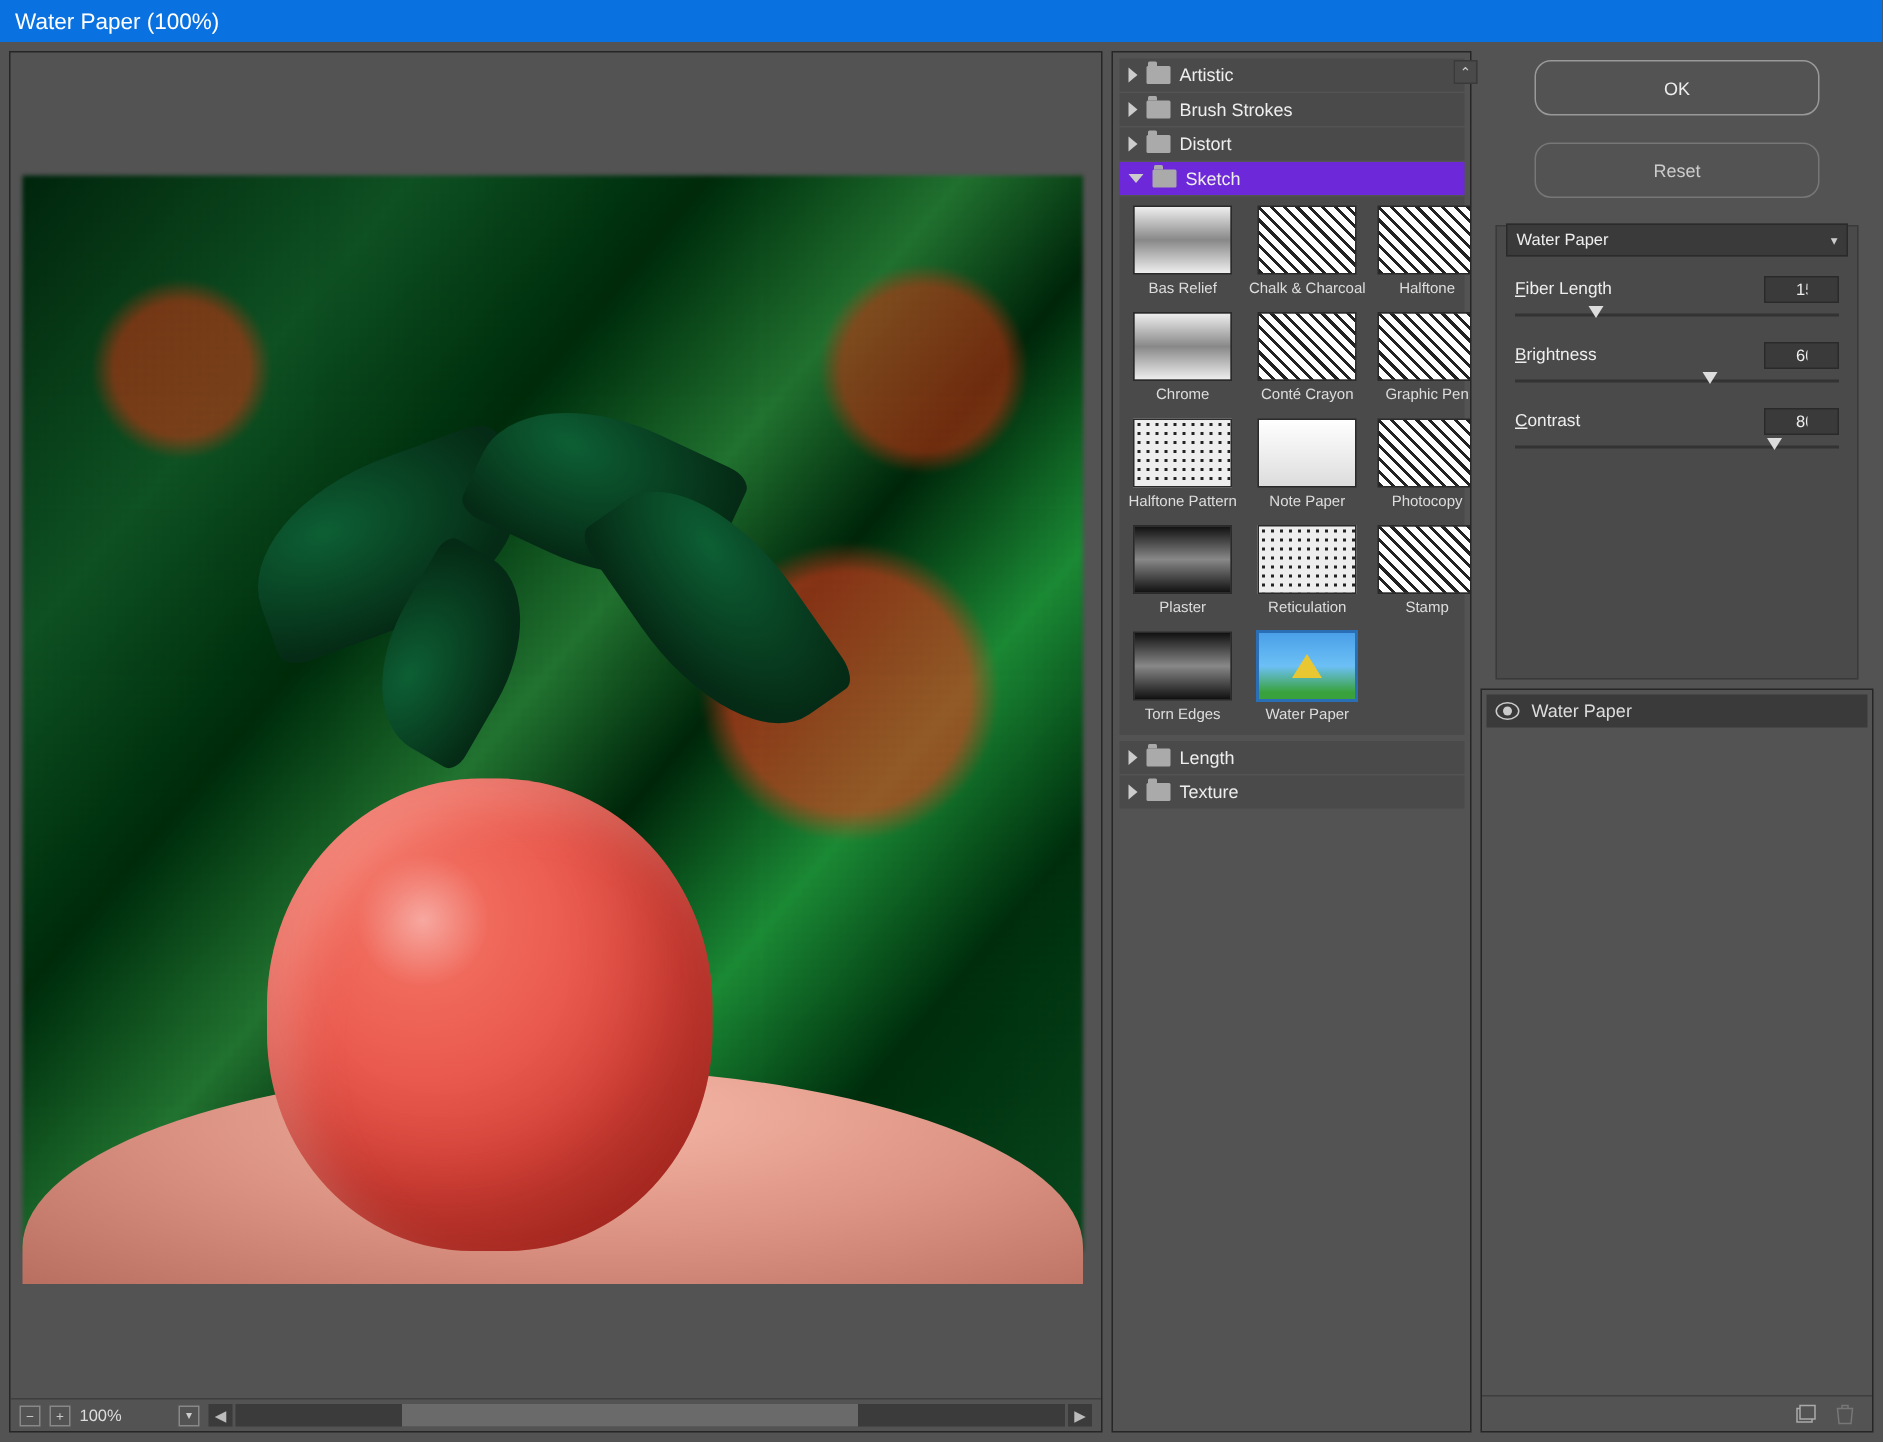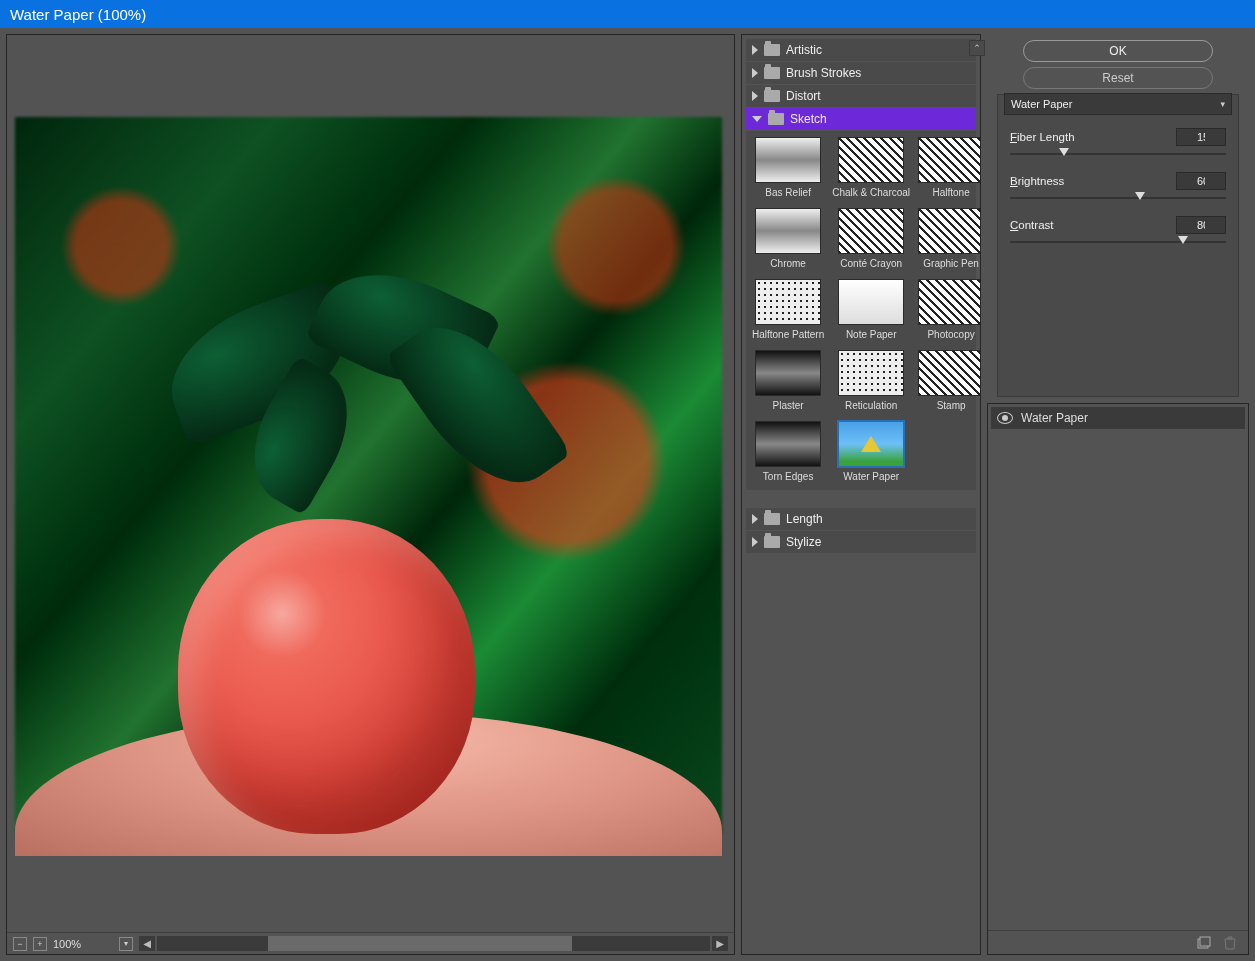--- a/index.html
+++ b/index.html
@@ -29,31 +29,31 @@
   .filter-panel { width:240px; background:#535353; border:1px solid #262626; display:flex; flex-direction:column; padding:4px; overflow-y:auto; }
   .cat-row { display:flex; align-items:center; height:22px; gap:6px; padding:0 6px; background:#4a4a4a; margin-bottom:1px; cursor:pointer; }
   .cat-row.open { background:#6d28d9; }
   .tri { width:0;height:0; }
   .tri-right { border-top:5px solid transparent; border-bottom:5px solid transparent; border-left:6px solid #ccc; }
   .tri-down { border-left:5px solid transparent; border-right:5px solid transparent; border-top:6px solid #ccc; }
   .folder-icon { width:16px; height:12px; background:#aaa; border-radius:1px; position:relative; }
   .folder-icon::before { content:''; position:absolute; top:-3px; left:1px; width:6px; height:3px; background:#aaa; border-radius:1px 1px 0 0; }
   .cat-label { font-size:12px; color:#eee; }
 
-  .thumbs-grid { display:grid; grid-template-columns: repeat(3, 1fr); gap:10px 8px; padding:6px 4px 8px 6px; background:#4a4a4a; margin-bottom:18px; }
+  .thumbs-grid { display:grid; grid-template-columns: repeat(3, 1fr); gap:10px 8px; padding:6px 4px 8px 6px; background:#4a4a4a; margin-bottom:4px; }
   .thumb-cell { display:flex; flex-direction:column; align-items:center; gap:4px; }
   .thumb { width:66px; height:46px; background:#ddd; border:1px solid #2a2a2a; position:relative; overflow:hidden; }
   .thumb.sel { outline:2px solid #2a6fb5; outline-offset:-1px; }
   .thumb-label { font-size:10px; color:#ddd; text-align:center; white-space:nowrap; }
 
   
   .right-col { width:262px; display:flex; flex-direction:column; gap:6px; }
   .controls-top { position:relative; padding:6px 8px 0 8px; }
   .collapse-toggle { position:absolute; left:-18px; top:6px; width:16px; height:16px; border:1px solid #3a3a3a; background:#4a4a4a; display:flex; align-items:center; justify-content:center; font-size:9px; color:#ccc; }
-  .pill-btn { width:190px; height:22px; border:1px solid #999; border-radius:11px; background:transparent; display:flex; align-items:center; justify-content:center; color:#eee; font-size:12px; margin:0 auto 5px auto; cursor:pointer; }
+  .pill-btn { width:190px; height:37px; border:1px solid #999; border-radius:11px; background:transparent; display:flex; align-items:center; justify-content:center; color:#eee; font-size:12px; margin:0 auto 18px auto; cursor:pointer; }
   .pill-btn.reset { border-color:#777; color:#ccc; }
 
   .settings-box { border:1px solid #3a3a3a; background:#4a4a4a; margin:4px 2px 0 2px; padding-bottom:140px; position:relative; }
   .settings-legend { position:relative; top:-1px; left:0; right:0; }
   .filter-dd { display:flex; align-items:center; height:22px; background:#3a3a3a; border:1px solid #2a2a2a; margin:-1px 6px 8px 6px; padding:0 6px; justify-content:space-between; color:#eee; font-size:11px; }
   .filter-dd .chev { font-size:9px; color:#ccc; }
 
   .slider-row { padding:4px 12px 2px 12px; display:flex; align-items:center; justify-content:space-between; }
   .slider-row label { font-size:11.5px; color:#eee; }
   .slider-row label u { text-decoration:underline; }
@@ -214,21 +214,21 @@
         </div>
       </div>
       <div class="cat-row">
         <span class="tri tri-right"></span>
                    <span class="folder-icon"></span>
                    <span class="cat-label">Length</span>
       </div>
       <div class="cat-row">
         <span class="tri tri-right"></span>
                    <span class="folder-icon"></span>
-                   <span class="cat-label">Stylize</span>
+                   <span class="cat-label">Texture</span>
       </div>
     </div>
 
   <div class="right-col">
     <div class="controls-top">
       <div class="collapse-toggle">⌃</div>
       <div class="pill-btn">OK</div>
       <div class="pill-btn reset">Reset</div>
 
       <div class="settings-box">

